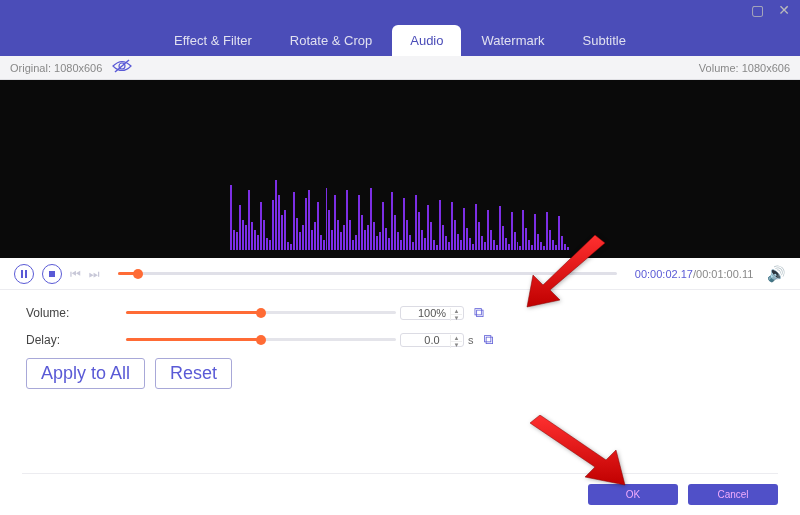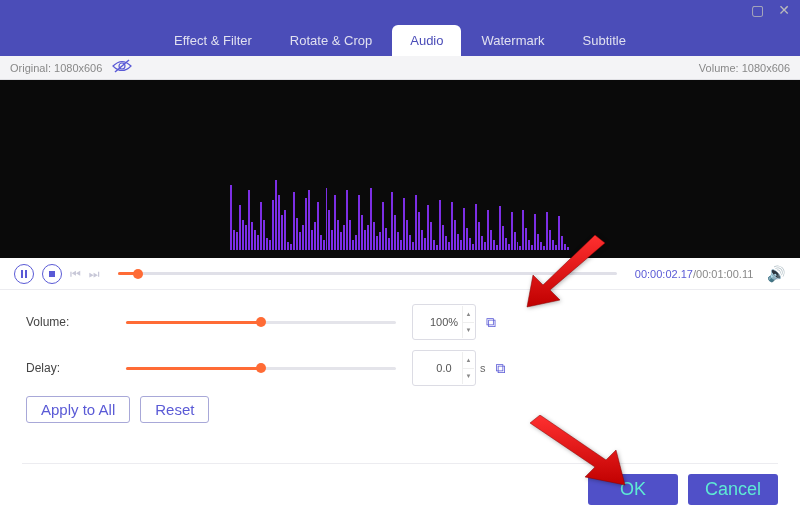--- a/index.html
+++ b/index.html
@@ -36,32 +36,32 @@
   .row-label { width: 100px; font-size: 12px; color: #444; }
   
   .dropdown { width: 340px; height: 22px; background: #f0f0f5; border: 1px solid #dcdce4; border-radius: 3px; display: flex; align-items: center; padding: 0 6px; font-size: 11px; color: #555; cursor: pointer; justify-content: space-between; }
   .plusbtn { width: 22px; height: 22px; border: 1px solid #b8b8d8; border-radius: 3px; display: flex; align-items: center; justify-content: center; color: #5a5ad6; margin-left: 12px; cursor: pointer; position: relative; font-weight: bold; }
   .tooltip { position: absolute; top: 24px; left: -4px; background: #f8f8f0; border: 1px solid #ccc; padding: 1px 4px; font-size: 10px; color: #444; white-space: nowrap; font-weight: normal; }
   
   .slider-track { width: 270px; height: 3px; background: #e4e4ea; position: relative; border-radius: 2px; cursor: pointer; }
   .slider-fill { position: absolute; left: 0; top: 0; height: 100%; background: #ff6b35; border-radius: 2px; width: 50%; }
   .slider-thumb { position: absolute; left: 50%; top: 50%; transform: translate(-50%, -50%); width: 10px; height: 10px; background: #ff6b35; border-radius: 50%; }
   
-  .valbox { width: 64px; height: 36px; border: 1px solid #dcdce4; border-radius: 3px; display: flex; align-items: center; justify-content: center; font-size: 11px; color: #555; margin-left: 16px; position: relative; background: #fff; }
+  .valbox { width: 64px; height: 14px; border: 1px solid #dcdce4; border-radius: 3px; display: flex; align-items: center; justify-content: center; font-size: 11px; color: #555; margin-left: 4px; position: relative; background: #fff; }
   .spinner { position: absolute; right: 1px; top: 1px; bottom: 1px; width: 12px; display: flex; flex-direction: column; }
   .spinner div { flex: 1; display: flex; align-items: center; justify-content: center; font-size: 6px; color: #888; cursor: pointer; border-left: 1px solid #eee; }
   .spinner div:first-child { border-bottom: 1px solid #eee; }
   .copyicon { color: #5a5ad6; font-size: 14px; margin-left: 10px; cursor: pointer; }
   .unit { font-size: 11px; color: #666; margin-left: 4px; }
   
   .btnrow { display: flex; gap: 10px; margin-top: 4px; margin-left: 0; }
-  .ghostbtn { padding: 4px 14px; border: 1px solid #a8a8d8; border-radius: 3px; background: #fff; color: #5a5ad6; font-size: 15px; cursor: pointer; }
+  .ghostbtn { padding: 4px 14px; border: 1px solid #a8a8d8; border-radius: 3px; background: #fff; color: #5a5ad6; font-size: 18px; cursor: pointer; }
   
   .footer { position: absolute; bottom: 10px; right: 22px; left: 22px; border-top: 1px solid #ececf0; padding-top: 10px; display: flex; justify-content: flex-end; gap: 10px; }
-  .mainbtn { width: 90px; padding: 5px 12px; background: #5050c8; color: #5eead4; border: none; border-radius: 3px; font-size: 18px; cursor: pointer; text-align: center; }
+  .mainbtn { width: 90px; padding: 5px 12px; background: #5050c8; color: #f0abfc; border: none; border-radius: 3px; font-size: 10px; cursor: pointer; text-align: center; }
   
   .arrow { position: absolute; pointer-events: none; }
   .arrow svg { filter: drop-shadow(1px 1px 2px rgba(0,0,0,0.3)); }
 </style>
 </head>
 <body>
 
 <div class="titlebar">
   <span>▢</span>
   <span>✕</span>

